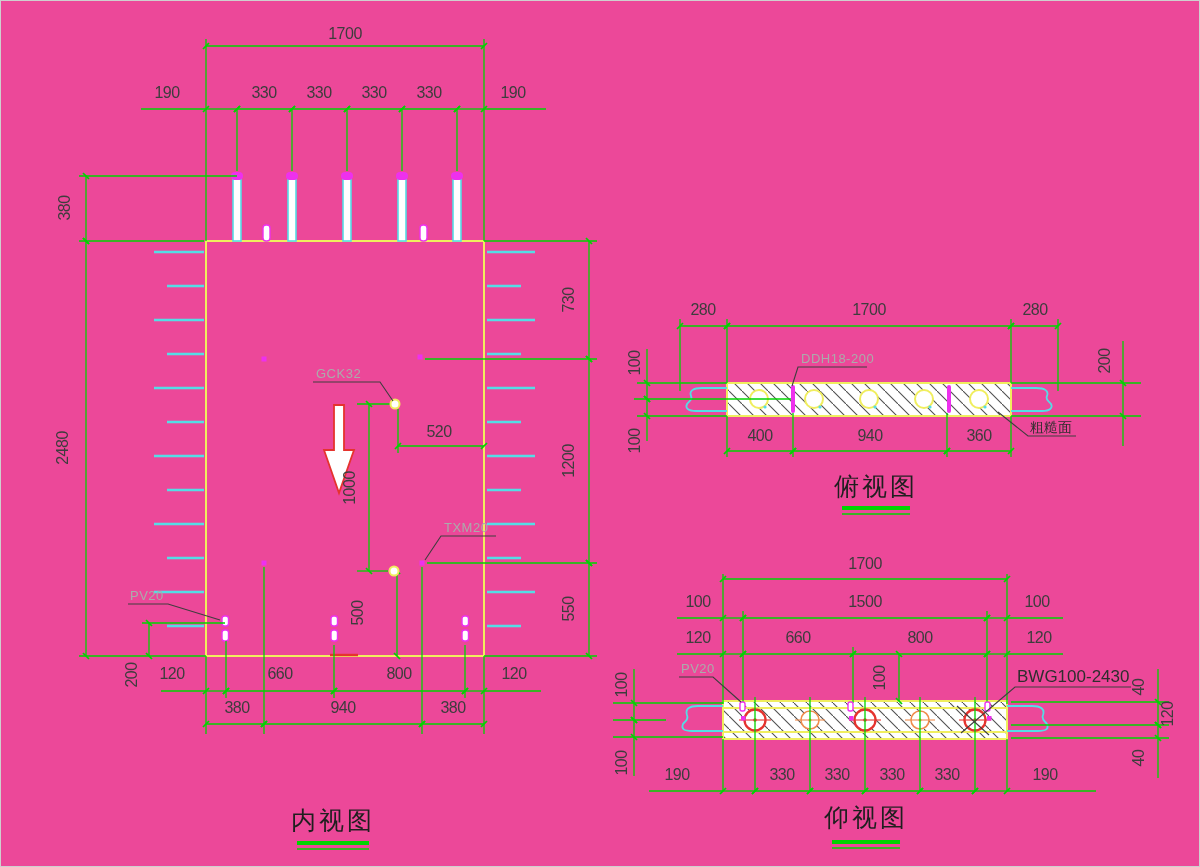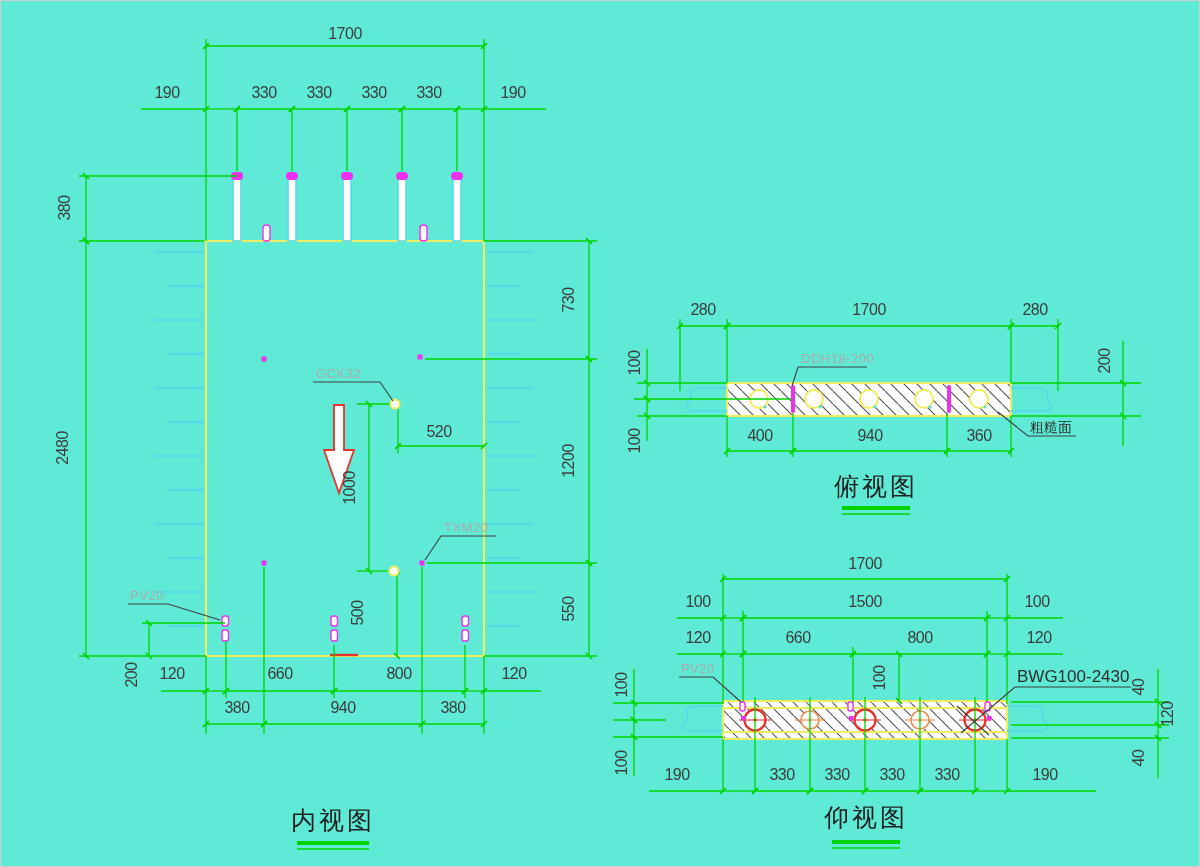--- a/index.html
+++ b/index.html
@@ -1,16 +1,16 @@
 <!DOCTYPE html>
 <html style="--green: #00d400; --cyan: #55dde6; --yellow: #f0ee5e; --magenta: #ee30ee; --red: #e5332e; --orange: #ef8d4d; --graylbl: #ababab;"><head>
 <meta charset="utf-8">
 <style>
   html,body{margin:0;padding:0;background:#fff;}
-  .stage{width:1200px;height:867px;position:relative;background:#5eead4;
+  .stage{width:1200px;height:867px;position:relative;background:#ec4899;
          border:1px solid #cfcfcf;box-sizing:border-box;
          font-family:"Liberation Sans",sans-serif;}
   svg{display:block}
   
   .dl  {stroke:var(--green,#00d400);stroke-width:1.3;fill:none}
   .dm  {marker-start:url(#tk);marker-end:url(#tk)}
   .mk  {stroke:var(--green,#00d400);stroke-width:1.7}
   .yl  {stroke:var(--yellow,#f0ee5e);stroke-width:2;fill:none}
   .yc  {fill:#fff;stroke:var(--yellow,#f0ee5e);stroke-width:2}
   .cy  {stroke:var(--cyan,#55dde6);stroke-width:2.4;fill:none}

